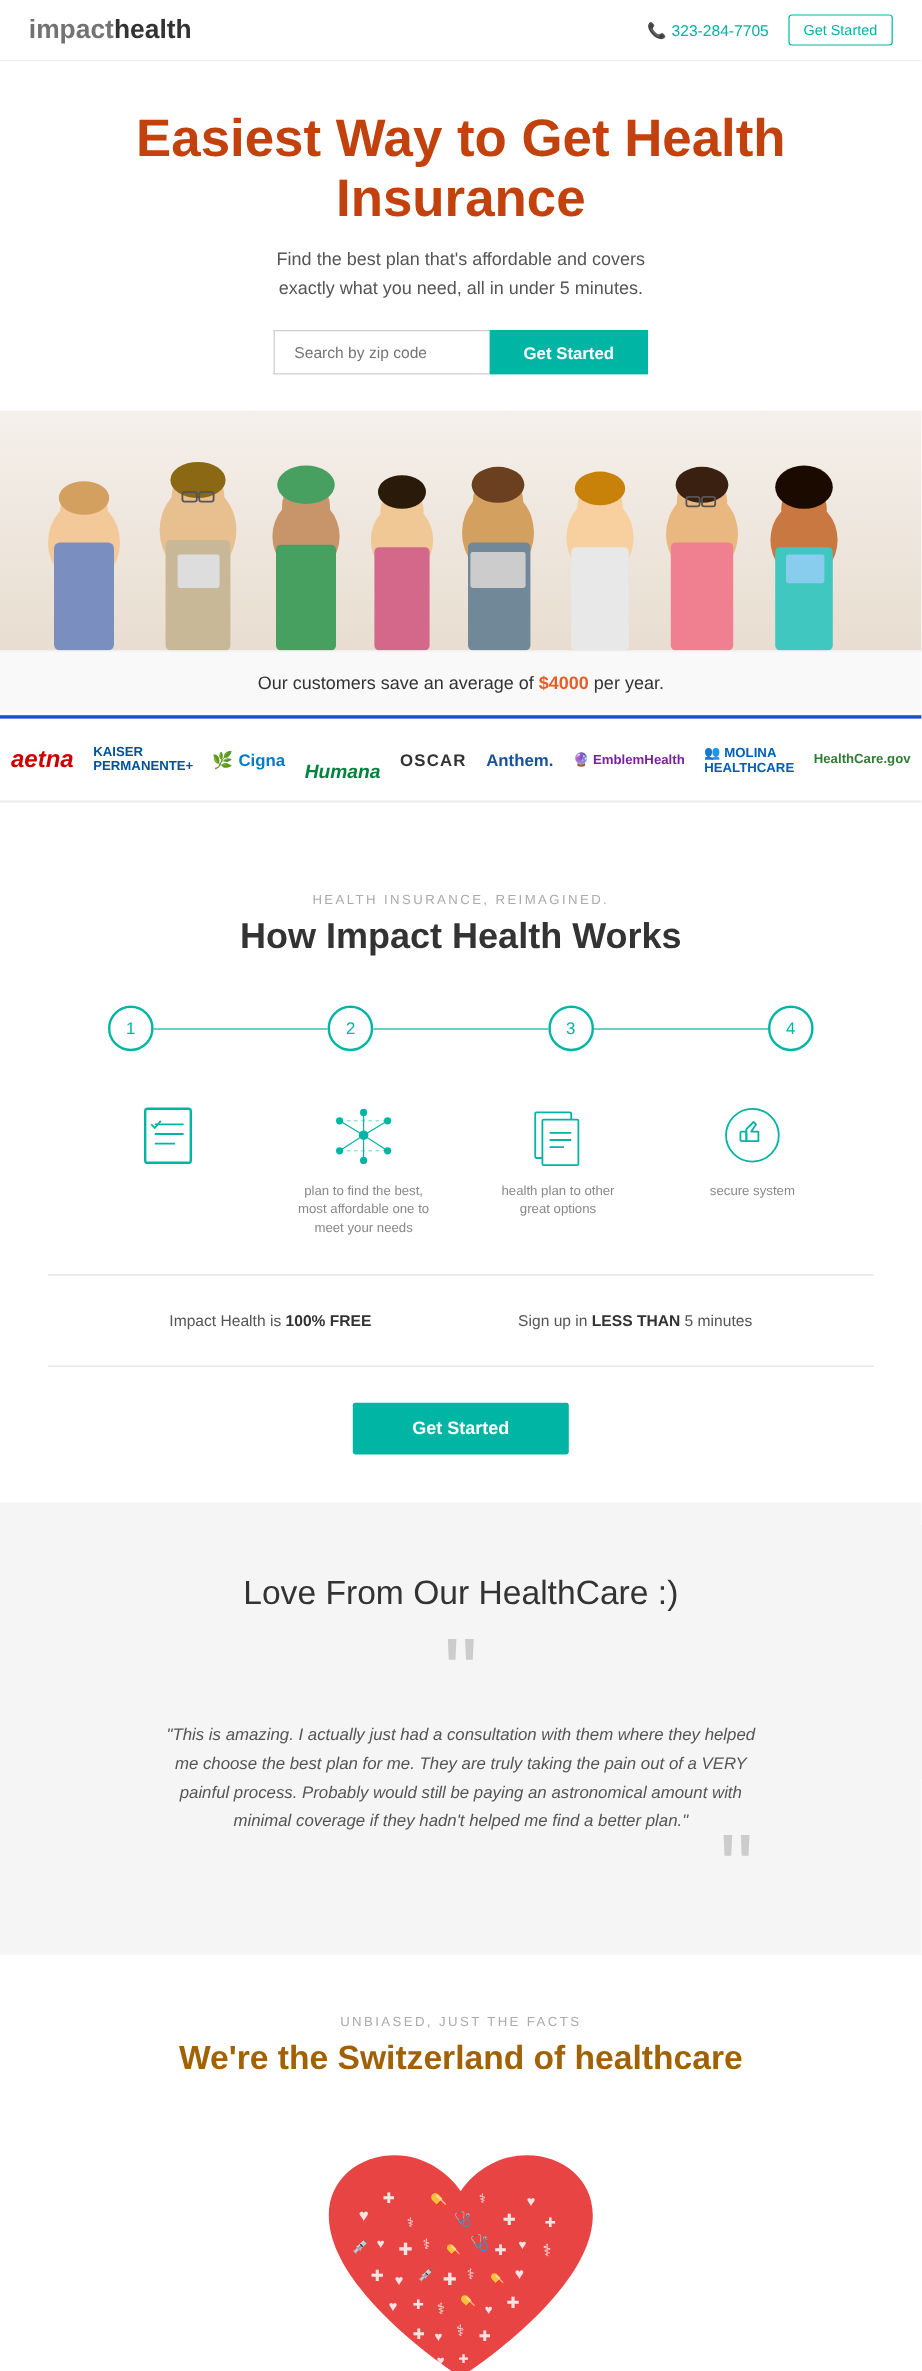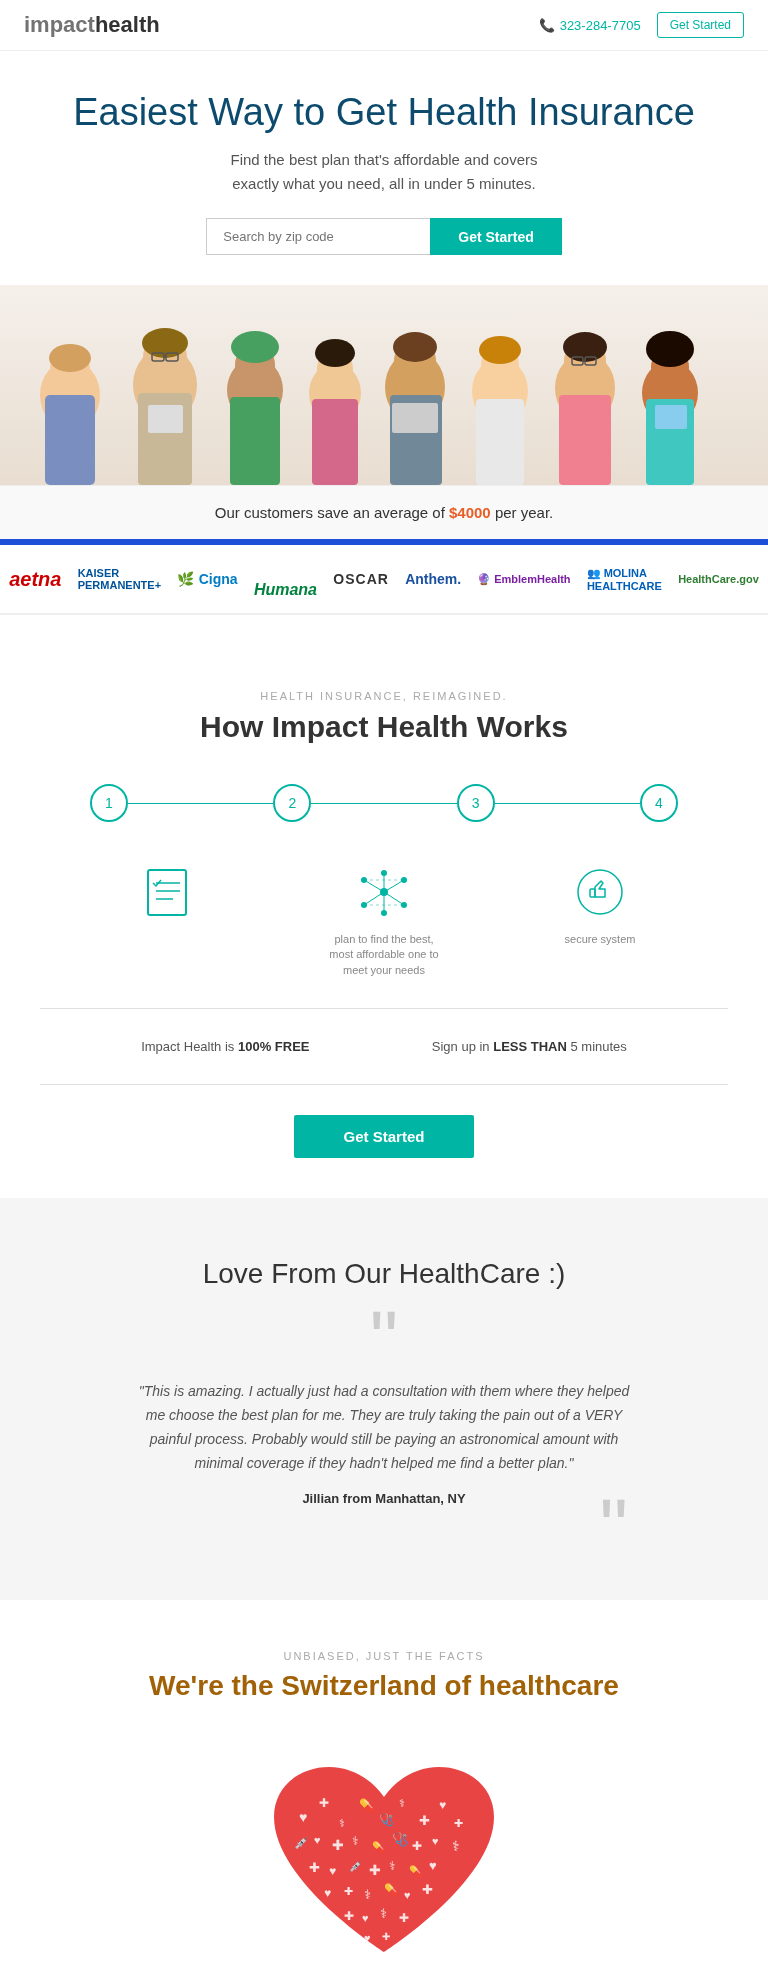--- a/index.html
+++ b/index.html
@@ -27,42 +27,42 @@
       border-radius: 3px;
       cursor: pointer;
     }
 
     
     .hero {
       text-align: center;
       padding: 40px 20px 0;
     }
     .hero h1 {
-      font-size: 38px;
-      font-weight: 400;
-      color: #0c4a6e;
+      font-size: 44px;
+      font-weight: 700;
+      color: #c2410c;
       margin-bottom: 14px;
     }
     .hero p {
       font-size: 15px;
       color: #555;
       line-height: 1.6;
       margin-bottom: 22px;
     }
     .search-row {
       display: flex;
       justify-content: center;
       gap: 0;
       margin-bottom: 30px;
     }
     .search-input {
       border: 1px solid #ccc;
       padding: 10px 16px;
       font-size: 13px;
-      width: 224px;
+      width: 180px;
       outline: none;
       border-right: none;
     }
     .get-started-btn-main {
       background: #00b5a3;
       color: #fff;
       border: none;
       padding: 10px 28px;
       font-size: 14px;
       cursor: pointer;
@@ -70,21 +70,21 @@
     }
 
     
     .savings-bar {
       background: #f9f9f9;
       text-align: center;
       padding: 18px 8px;
       font-size: 15px;
       color: #333;
       border-top: 1px solid #eee;
-      border-bottom: 6px solid #1d4ed8;
+      border-bottom: 3px solid #1d4ed8;
     }
     .savings-amount { color: #e85d26; font-weight: 700; }
 
     
     .insurers {
       display: flex;
       align-items: center;
       justify-content: space-around;
       padding: 14px 6px;
       background: #fff;
@@ -462,20 +462,32 @@
           <line x1="30" y1="27" x2="50" y2="40" stroke="#00b5a3" stroke-width="1"></line>
           <line x1="30" y1="27" x2="30" y2="8" stroke="#00b5a3" stroke-width="1"></line>
           <line x1="30" y1="27" x2="30" y2="48" stroke="#00b5a3" stroke-width="1"></line>
           <line x1="10" y1="15" x2="50" y2="15" stroke="#00b5a3" stroke-width="0.5" stroke-dasharray="3"></line>
           <line x1="10" y1="40" x2="50" y2="40" stroke="#00b5a3" stroke-width="0.5" stroke-dasharray="3"></line>
         </svg>
       </div>
       <div class="step-text">plan to find the best, most affordable one to meet your needs</div>
     </div>
 
+    <div class="step">
+      <div class="step-icon">
+        <svg width="55" height="55" viewBox="0 0 55 55" xmlns="http://www.w3.org/2000/svg">
+          <rect x="8" y="8" width="30" height="38" fill="none" stroke="#00b5a3" stroke-width="1.5" rx="1"></rect>
+          <rect x="14" y="14" width="30" height="38" fill="#fff" stroke="#00b5a3" stroke-width="1.5" rx="1"></rect>
+          <line x1="20" y1="25" x2="38" y2="25" stroke="#00b5a3" stroke-width="1.5"></line>
+          <line x1="20" y1="31" x2="38" y2="31" stroke="#00b5a3" stroke-width="1.5"></line>
+          <line x1="20" y1="37" x2="32" y2="37" stroke="#00b5a3" stroke-width="1.5"></line>
+        </svg>
+      </div>
+      <div class="step-text">health plan to other great options</div>
+    </div>
 
     <div class="step">
       <div class="step-icon">
         <svg width="50" height="55" viewBox="0 0 50 55" xmlns="http://www.w3.org/2000/svg">
           <circle cx="25" cy="27" r="22" fill="none" stroke="#00b5a3" stroke-width="1.5"></circle>
           <path d="M20 32 L20 22 L26 16 L28 18 L24 24 L30 24 L30 32 Z" fill="none" stroke="#00b5a3" stroke-width="1.5" stroke-linejoin="round"></path>
           <rect x="15" y="24" width="5" height="8" fill="none" stroke="#00b5a3" stroke-width="1.5" rx="1"></rect>
         </svg>
       </div>
       <div class="step-text">secure system</div>
@@ -495,21 +507,20 @@
 
   <div class="how-cta">
     <button class="get-started-btn-teal">Get Started</button>
   </div>
 </section>
 
 <section class="testimonial-section">
   <h2>Love From Our HealthCare :)</h2>
   <span class="quote-mark-open">"</span>
   <p class="quote-text">"This is amazing. I actually just had a consultation with them where they helped me choose the best plan for me. They are truly taking the pain out of a VERY painful process. Probably would still be paying an astronomical amount with minimal coverage if they hadn't helped me find a better plan."</p>
-  <p class="quote-author">Jillian from Manhattan, NY</p>
   <span class="quote-mark-close">"</span>
 </section>
 
 <section class="switzerland-section">
   <div class="sub-label">UNBIASED, JUST THE FACTS</div>
   <h2>We're the Switzerland of healthcare</h2>
 
   <div class="heart-container">
     <svg class="heart-svg" viewBox="0 0 280 250" xmlns="http://www.w3.org/2000/svg">
       <defs>

